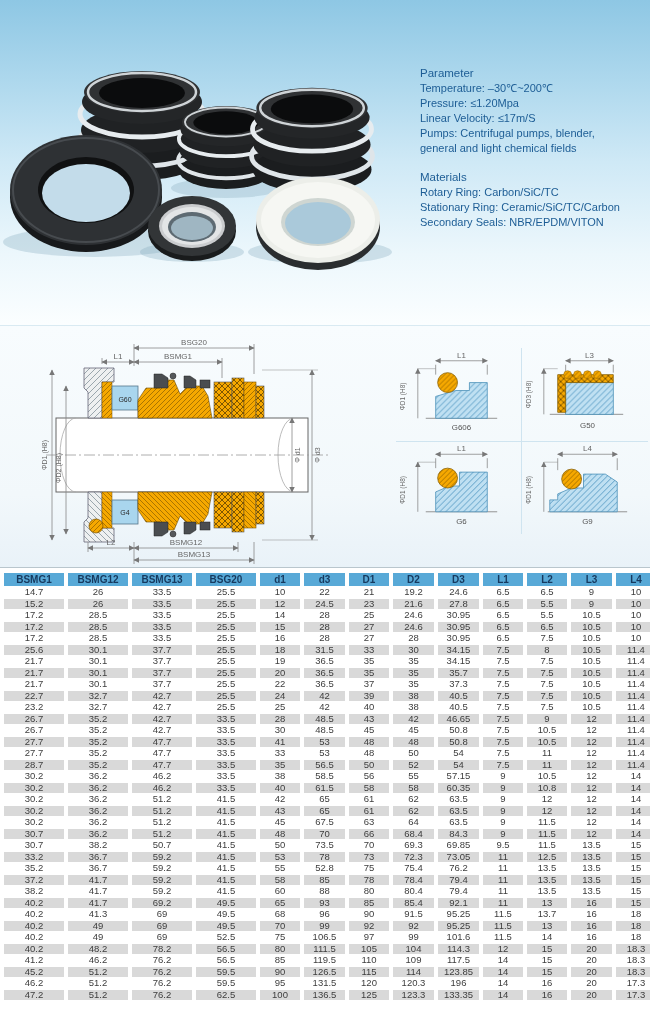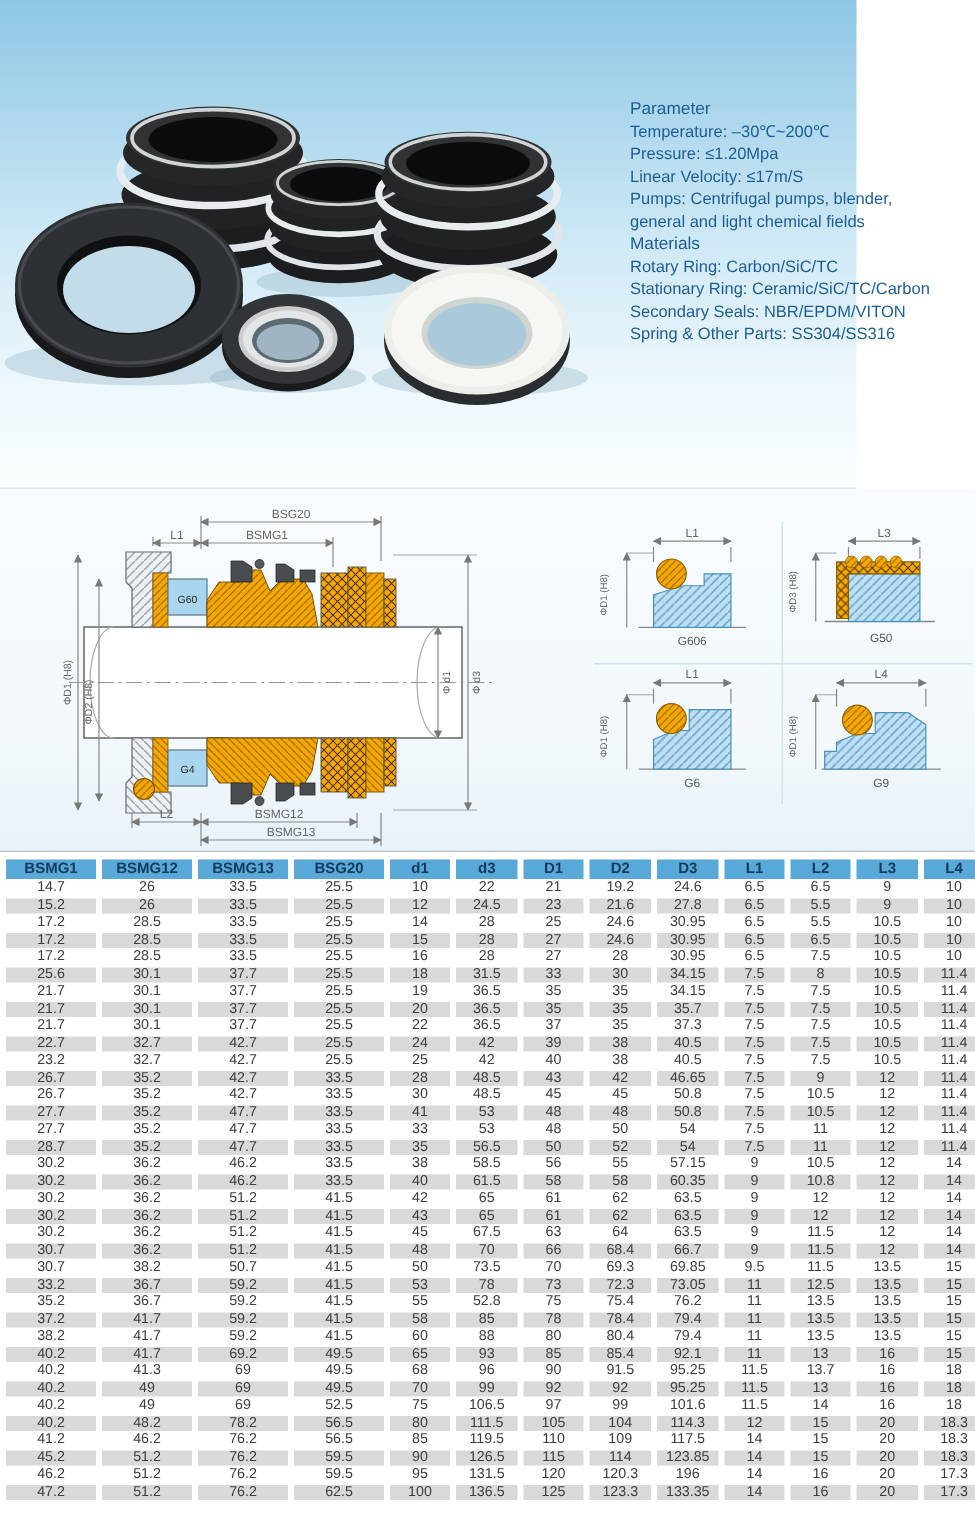--- a/index.html
+++ b/index.html
@@ -2,31 +2,31 @@
 <html><head>
 <meta charset="utf-8">
 <style>
   html,body{margin:0;padding:0;background:#fff;}
   .page{
     position:relative;width:650px;height:1012px;overflow:hidden;
     font-family:"Liberation Sans",sans-serif;background:#fff;
   }
   
   .photo-section{
-    position:absolute;left:0;top:0;width:571px;height:325px;
+    position:absolute;left:0;top:0;width:650px;height:325px;
     background:linear-gradient(180deg,#8ec7e4 0%,#aad6ec 22%,#cfe9f6 50%,#ecf7fc 78%,#fbfeff 100%);
     border-bottom:1px solid #d9eaf2;
   }
   .photo-svg{position:absolute;left:0;top:0;}
   .info-block{
     position:absolute;left:420px;top:66px;width:224px;
     color:var(--info-text,#1d5d95);font-size:11px;line-height:15px;
   }
   .info-title{font-size:11.5px;line-height:15px;}
-  .materials{}
+  .materials{margin-top:14px;}
   
   .diagram-section{
     position:absolute;left:0;top:326px;width:650px;height:241px;
     background:linear-gradient(180deg,#f8fcfe 0%,#f2f8fb 70%,#e9f2f8 100%);
   }
   .main-diagram{position:absolute;left:42px;top:12px;}
   .variants-grid{
     position:absolute;left:396px;top:22px;width:252px;height:180px;
     display:grid;grid-template-columns:1fr 1fr;grid-template-rows:1fr 1fr;
   }
@@ -116,21 +116,20 @@
           <div>Linear Velocity: ≤17m/S</div>
           <div>Pumps: Centrifugal pumps, blender,</div>
           <div>general and light chemical fields</div>
         </div>
       <div class="materials">
         <div class="info-title">Materials</div>
         <div>
             <div>Rotary Ring: Carbon/SiC/TC</div>
             <div>Stationary Ring: Ceramic/SiC/TC/Carbon</div>
             <div>Secondary Seals: NBR/EPDM/VITON</div>
-            <div>Spring &amp; Other Parts: SS304/SS316</div>
           </div>
       </div>
     </div>
   </div>
 
   <div class="diagram-section">
 
     <svg class="main-diagram" width="290" height="232" viewBox="0 0 290 232">
       <defs>
         <pattern id="hGray" patternUnits="userSpaceOnUse" width="6" height="6">
@@ -646,21 +645,21 @@
           </tr>
           <tr>
             <td>30.7</td>
             <td>36.2</td>
             <td>51.2</td>
             <td>41.5</td>
             <td>48</td>
             <td>70</td>
             <td>66</td>
             <td>68.4</td>
-            <td>66.7</td>
+            <td>84.3</td>
             <td>9</td>
             <td>11.5</td>
             <td>12</td>
             <td>14</td>
           </tr>
           <tr>
             <td>30.7</td>
             <td>38.2</td>
             <td>50.7</td>
             <td>41.5</td>

